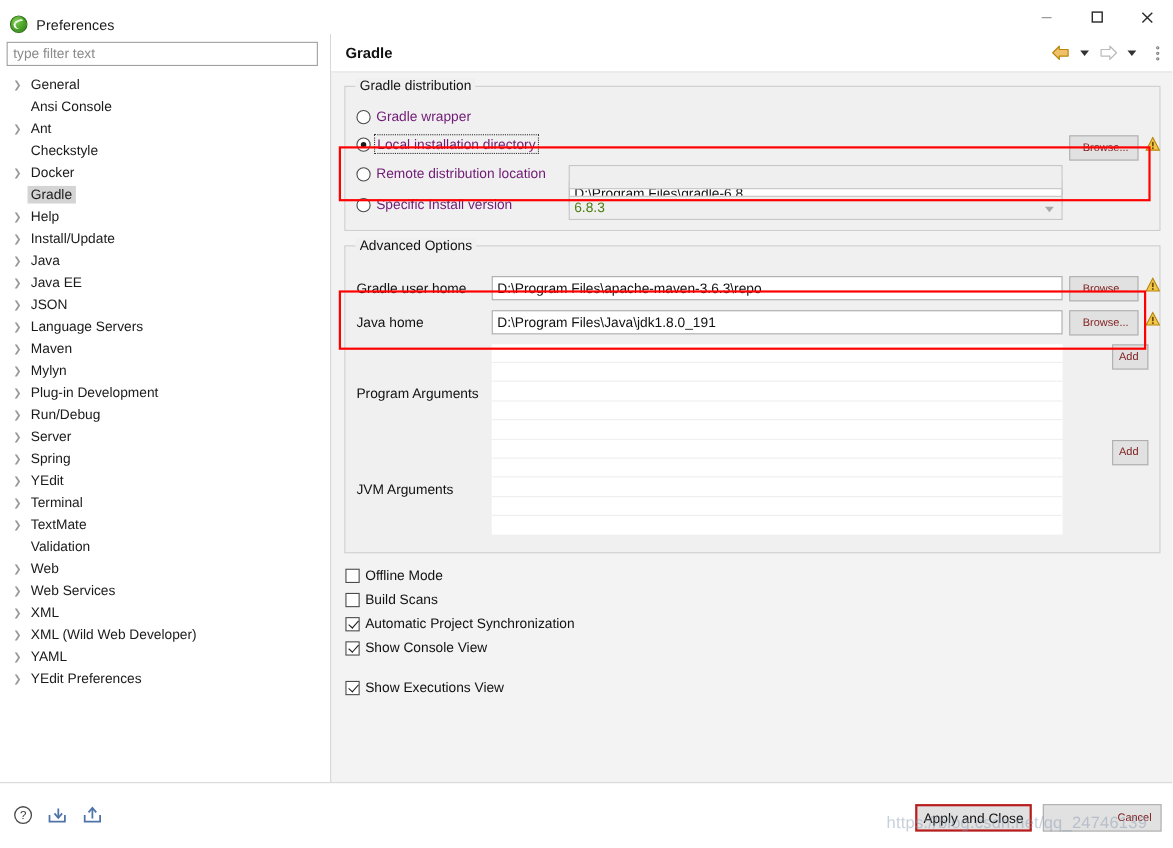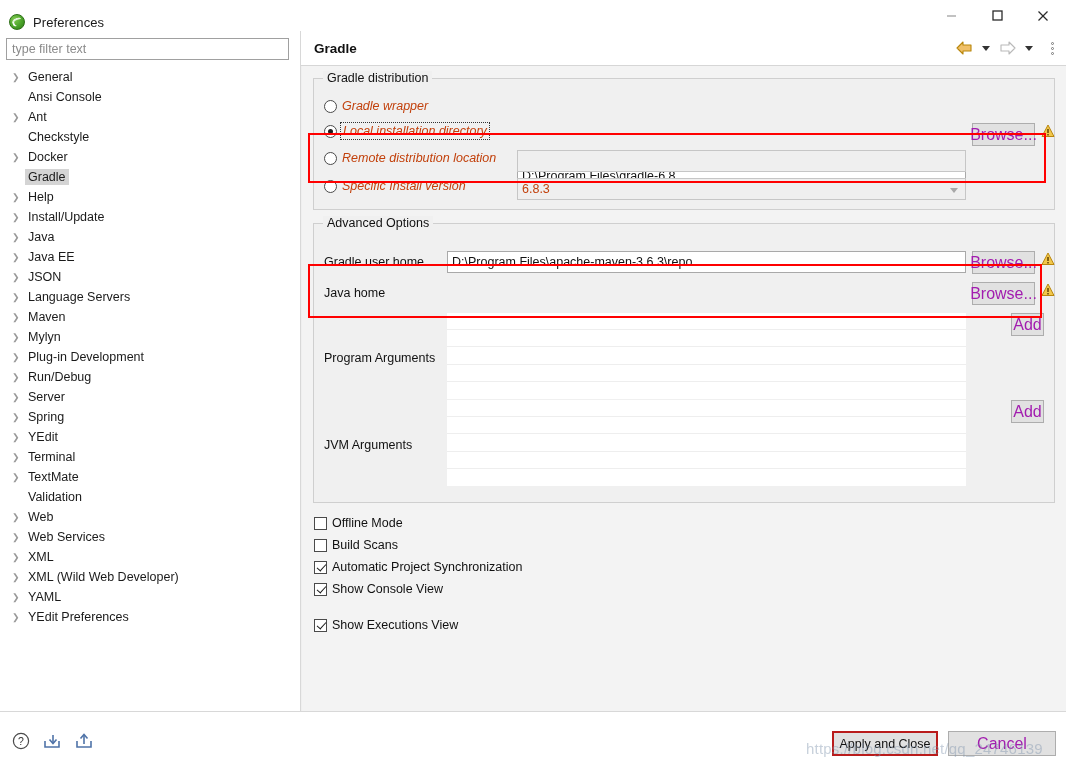--- a/index.html
+++ b/index.html
@@ -136,42 +136,42 @@
   .radio {
     width: 13px; height: 13px; border-radius: 50%;
     border: 1px solid #4a4a4a; background: #ffffff;
     display: inline-block; position: relative; margin-right: 5px;
     min-width: 13px;
   }
   .radio.checked::after {
     content: ""; position: absolute; left: 3px; top: 3px;
     width: 5px; height: 5px; border-radius: 50%; background: #1c1c1c;
   }
-  .radio-label { font-size: 12.5px; color: #c2410c; white-space: nowrap; font-style: italic; }
+  .radio-label { font-size: 12.5px; color: #701a75; white-space: nowrap; }
   .radio-label.focus { outline: 1px dotted #333; outline-offset: 1px; padding: 0 1px; }
 
   .tfield {
     border: 1px solid #a9a9a9; background: #ffffff; height: 22px;
     display: flex; align-items: center; padding: 0 4px;
     font-size: 12.5px; color: #111; white-space: nowrap; overflow: hidden;
   }
   .tfield.disabled { background: #efefef; border-color: #c6c6c6; color: #8e8e8e; }
   .combo {
     border: 1px solid #c6c6c6; background: #efefef; height: 22px;
     display: flex; align-items: center; padding: 0 4px;
-    font-size: 12.5px; color: #c2410c; position: relative;
+    font-size: 12.5px; color: #4d7c0f; position: relative;
   }
   .combo .cv { width: 0; height: 0; border-left: 4px solid transparent;
     border-right: 4px solid transparent; border-top: 5px solid #a8a8a8;
     position: absolute; right: 7px; top: 9px; }
 
   .btn {
     border: 1px solid #adadad; background: #e1e1e1; height: 23px;
-    display: flex; align-items: center; justify-content: center;
-    font-size: 16px; color: #a21caf; cursor: default; white-space: nowrap;
+    display: flex; align-items: center; justify-content: flex-end;
+    font-size: 10px; color: #7f1d1d; cursor: default; white-space: nowrap;
     padding: 0 8px;
   }
 
   .warn-ic { width: 16px; height: 16px; }
 
   .label-txt { font-size: 12.5px; color: #111; white-space: nowrap; }
 
   
   .args-table {
     position: absolute; background: #ffffff; border: 0;
@@ -463,20 +463,23 @@
         </div>
         <div class="warn-ic" style="position:absolute; left:727px; top:28px;">
           <svg width="14" height="14" viewBox="0 0 14 14">
             <path d="M7 1 L13 12.5 L1 12.5 Z" fill="#f2c84b" stroke="#b9860d" stroke-width="1"></path>
             <rect x="6.2" y="5" width="1.6" height="4" fill="#6b4a05"></rect>
             <rect x="6.2" y="10" width="1.6" height="1.5" fill="#6b4a05"></rect>
           </svg>
         </div>
 
         <span class="label-txt" style="position:absolute; left:10px; top:62px;">Java home</span>
+        <div class="tfield" style="position:absolute; left:133px; top:58px; width:519px;">
+          <span>D:\Program Files\Java\jdk1.8.0_191</span>
+        </div>
         <div class="btn" style="position:absolute; left:658px; top:58px; width:63px;">
           <span>Browse...</span>
         </div>
         <div class="warn-ic" style="position:absolute; left:727px; top:59px;">
           <svg width="14" height="14" viewBox="0 0 14 14">
             <path d="M7 1 L13 12.5 L1 12.5 Z" fill="#f2c84b" stroke="#b9860d" stroke-width="1"></path>
             <rect x="6.2" y="5" width="1.6" height="4" fill="#6b4a05"></rect>
             <rect x="6.2" y="10" width="1.6" height="1.5" fill="#6b4a05"></rect>
           </svg>
         </div>

